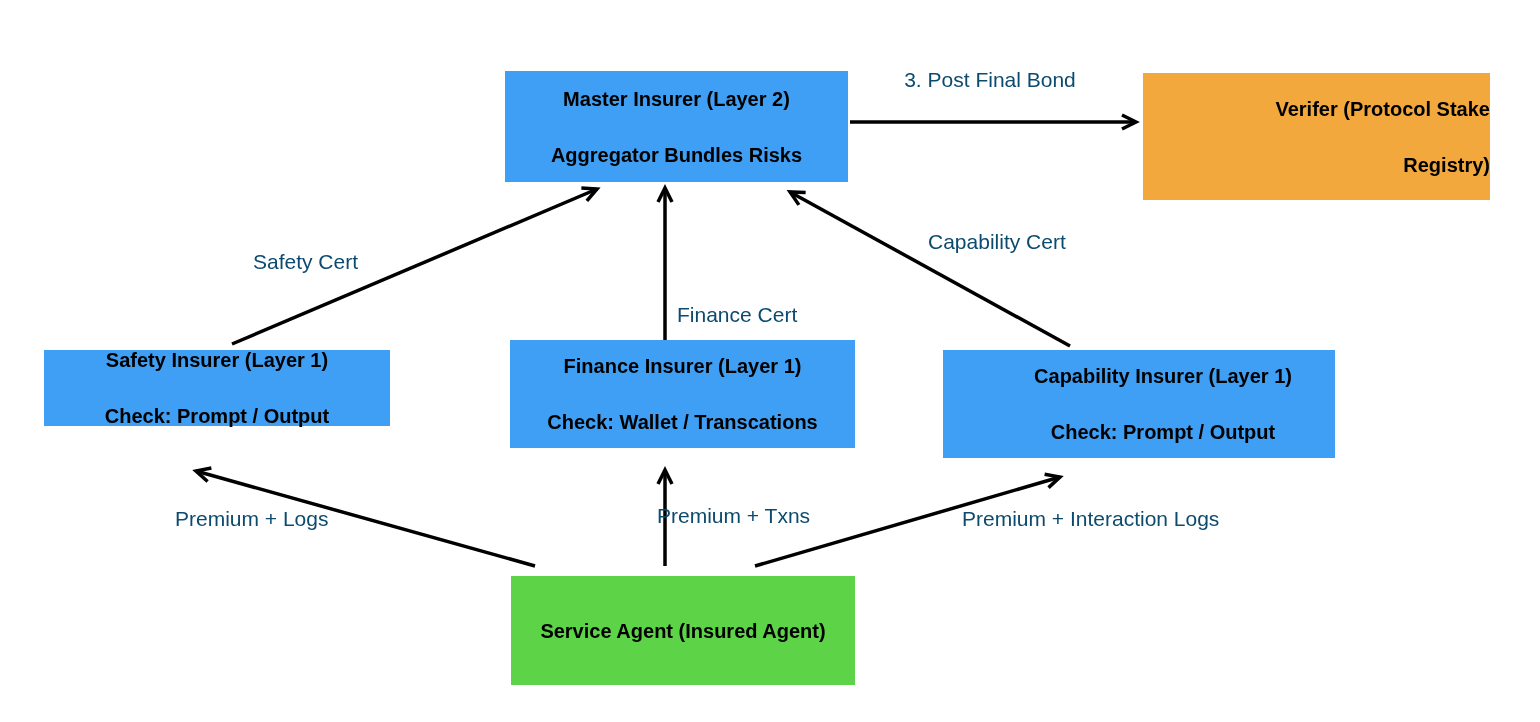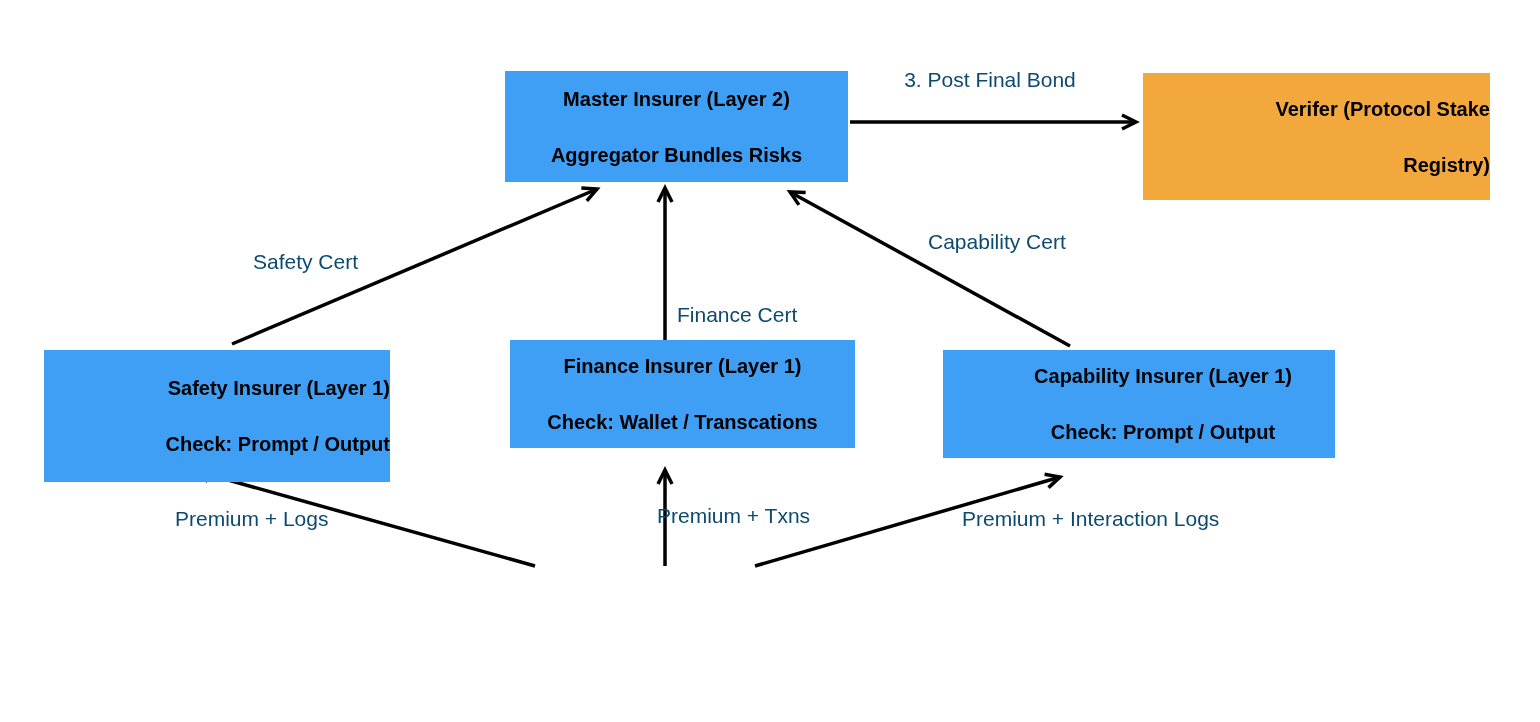--- a/index.html
+++ b/index.html
@@ -40,21 +40,21 @@
     position: absolute;
     font-size: 21px;
     line-height: 26px;
     color: #0c4a6e;
     white-space: nowrap;
   }
 
   
   .node-master     { left: 505px;  top: 71px;  width: 343px; height: 111px; }
   .node-verifier   { left: 1143px; top: 73px;  width: 347px; height: 127px; align-items: flex-end; }
-  .node-safety     { left: 44px;   top: 350px; width: 346px; height: 132px; align-items: flex-end; }
+  .node-safety     { left: 44px;   top: 350px; width: 346px; height: 76px; }
   .node-finance    { left: 510px;  top: 340px; width: 345px; height: 108px; }
   .node-capability { left: 943px;  top: 350px; width: 344px; height: 108px; }
   .node-service    { left: 511px;  top: 576px; width: 344px; height: 109px; }
 
   
   .lbl-post-final-bond { left: 870px; top: 67px; width: 240px; text-align: center; }
   .lbl-safety-cert     { left: 253px; top: 249px; }
   .lbl-finance-cert    { left: 677px; top: 254px; margin-top: 48px; }
   .lbl-capability-cert { left: 928px; top: 229px; }
   .lbl-premium-logs    { left: 175px; top: 506px; }
@@ -100,20 +100,23 @@
   <div class="node node-finance" style="background: rgb(62, 159, 244);">
     <span>Finance Insurer (Layer 1)</span>
     <span>Check: Wallet / Transcations</span>
   </div>
 
   <div class="node node-capability" style="background: rgb(62, 159, 244); padding-left: 48px;">
     <span>Capability Insurer (Layer 1)</span>
     <span>Check: Prompt / Output</span>
   </div>
 
+  <div class="node node-service" style="background: rgb(93, 211, 72);">
+    <span>Service Agent (Insured Agent)</span>
+  </div>
 
   <div class="edge-label lbl-post-final-bond">3. Post Final Bond</div>
   <div class="edge-label lbl-safety-cert">Safety Cert</div>
   <div class="edge-label lbl-finance-cert">Finance Cert</div>
   <div class="edge-label lbl-capability-cert">Capability Cert</div>
   <div class="edge-label lbl-premium-logs">Premium + Logs</div>
   <div class="edge-label lbl-premium-txns">Premium + Txns</div>
   <div class="edge-label lbl-premium-interaction-logs">Premium + Interaction Logs</div>
 
 </div>

